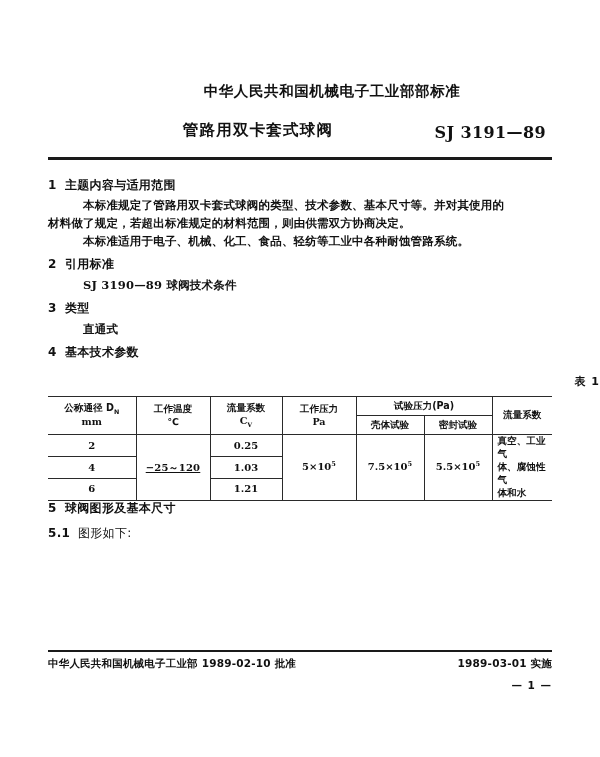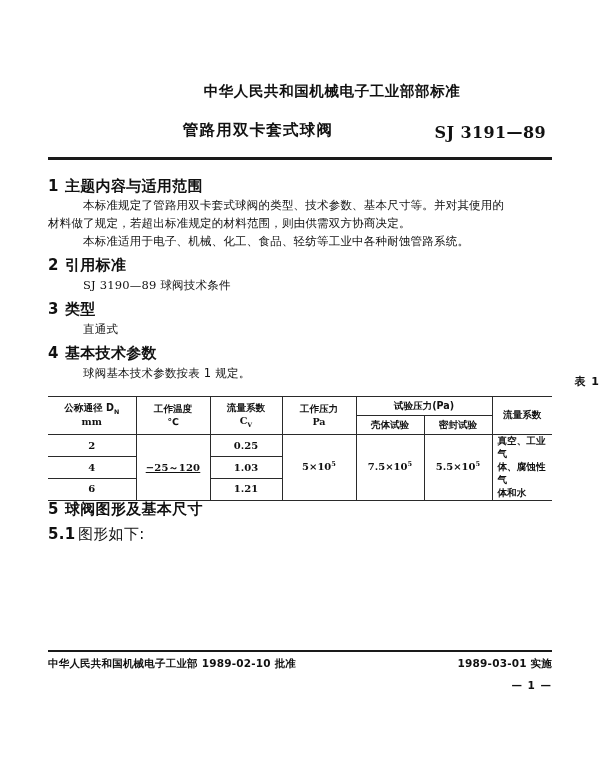--- a/index.html
+++ b/index.html
@@ -60,34 +60,35 @@
     position: absolute;
     left: 48px; top: 157px;
     width: 504px;
     height: 2.6px;
     background: #1a1a1a;
   }
 
   
   .sec-head {
     position: absolute;
-    font-size: 15px;
+    font-size: 12px;
     font-weight: bold;
     letter-spacing: 0.3px;
     white-space: nowrap;
   }
   .sec-num {
     display: inline-block;
     min-width: 17px;
   }
   .para {
     position: absolute;
     font-size: 11.5px;
     letter-spacing: 0.2px;
     white-space: nowrap;
+    font-weight: bold;
   }
 
   
   .tbl-caption {
     position: absolute;
     left: 0; top: 374px;
     width: 600px;
     text-align: right;
     font-size: 11px;
     font-weight: bold;
@@ -206,21 +207,20 @@
   <div class="para" style="left:83px; top:278px; font-family:'DejaVu Serif','Liberation Serif',serif;">SJ 3190—89   球阀技术条件</div>
 
   <div class="sec-head" style="left:48px; top:300px;">
     <span class="sec-num">3</span><span>类型</span>
   </div>
   <div class="para" style="left:83px; top:322px;">直通式</div>
 
   <div class="sec-head" style="left:48px; top:344px;">
     <span class="sec-num">4</span><span>基本技术参数</span>
   </div>
-  <div class="para" style="left:83px; top:366px;">球阀基本技术参数按表 1 规定。</div>
 
   <div class="tbl-caption">表 1</div>
 
   <div class="tbl-wrap">
     <table class="spec">
       <colgroup>
         <col style="width:88px">
         <col style="width:74px">
         <col style="width:72px">
         <col style="width:74px">

